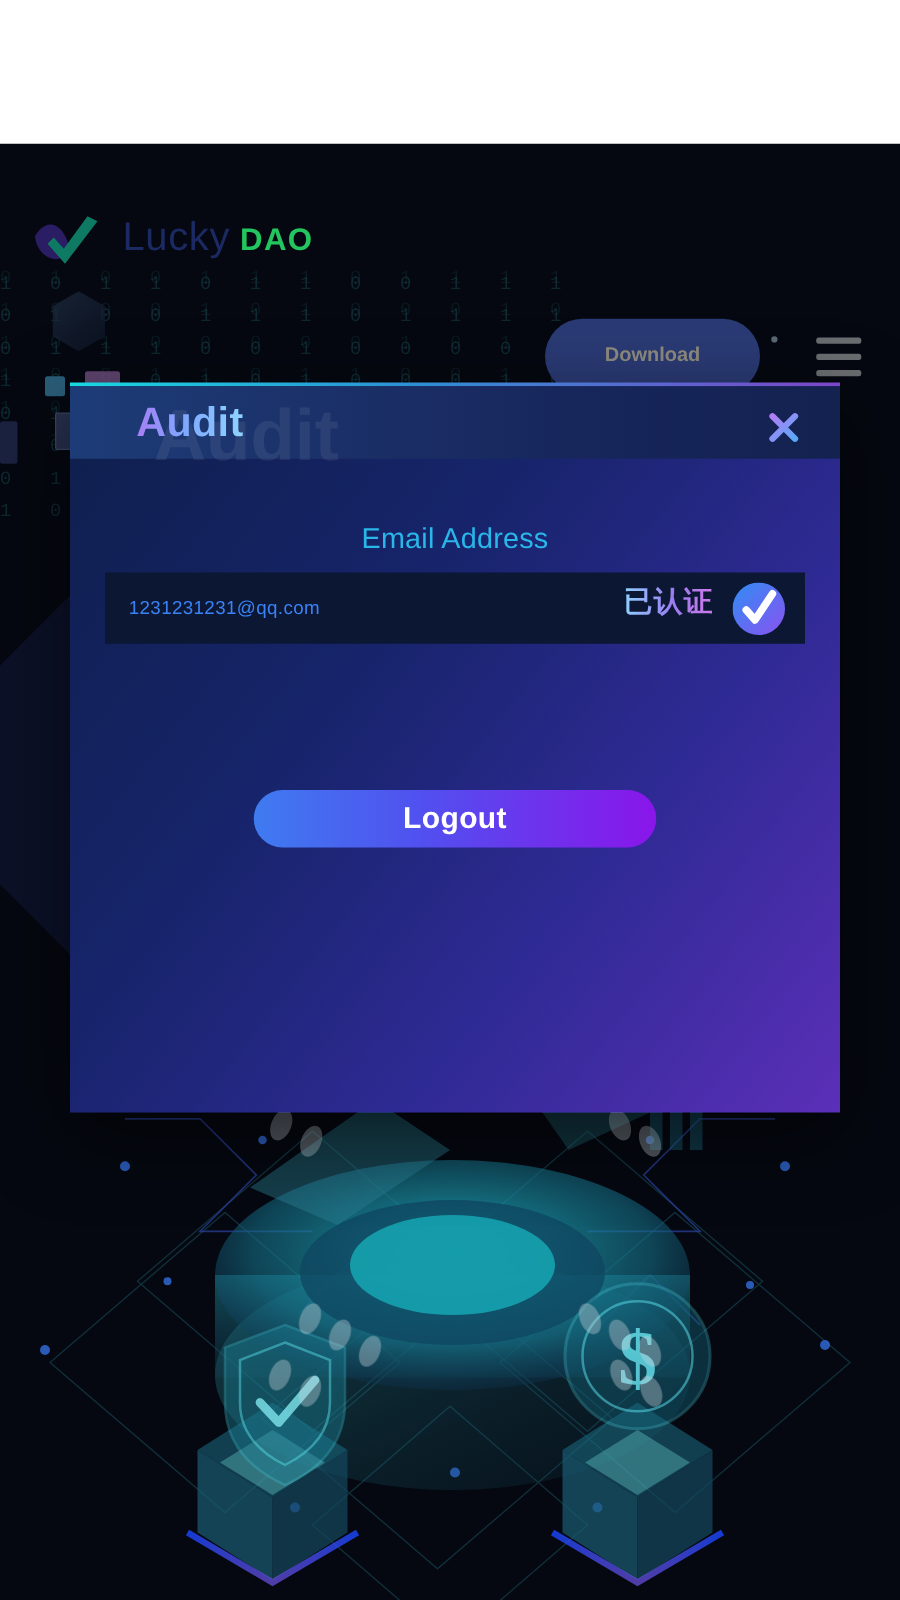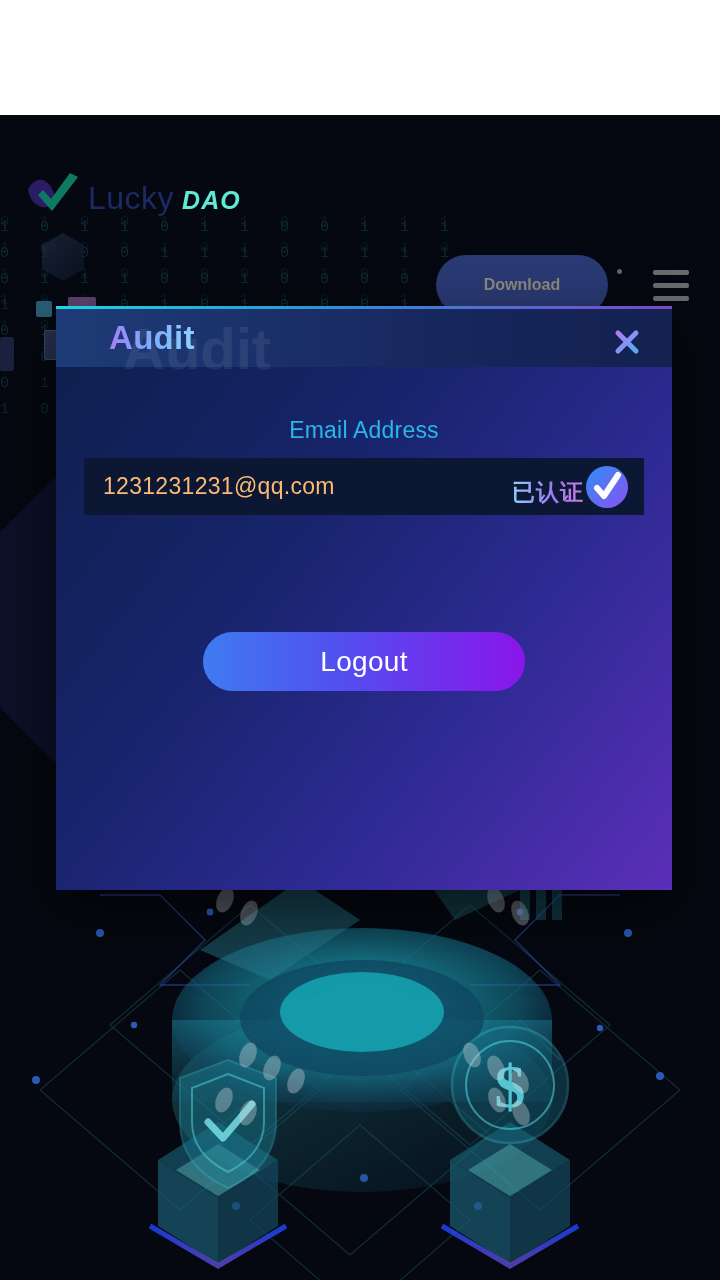--- a/index.html
+++ b/index.html
@@ -49,26 +49,26 @@
   .sq.d { left:0px;  top:222px; width:14px; height:34px; background:#1b2240; }
   .dot { position:absolute; border-radius:50%; }
   .dot.p1 { left:487px; top:180px; width:7px; height:7px; background:#7b4f96; }
   .dot.p2 { left:617px; top:154px; width:5px; height:5px; background:#6f7f8e; opacity:.8; }
 
   
   .appbar {
     position:absolute; left:0; top:0; width:720px; height:110px;
     display:flex; align-items:center; z-index:6;
   }
-  .brand { display:flex; align-items:flex-end; gap:4px; margin-left:26px;margin-top:48px; }
+  .brand { display:flex; align-items:flex-start; gap:14px; margin-left:26px;margin-top:48px; }
   .brand-mark { position:relative; width:58px; height:46px; }
   .brand-mark svg { display:block; width:58px; height:46px; }
   .brand-text { font-size:32px; letter-spacing:.5px; display:flex; align-items:baseline; gap:8px; }
   .brand-lucky { color:#1b2a63; font-weight:400; }
-  .brand-dao { color:#5eead4; font-weight:700; font-size:25px; letter-spacing:1px;font-style:italic; }
+  .brand-dao { color:#22c55e; font-weight:700; font-size:25px; letter-spacing:1px; }
   .download-btn {
     position:absolute; right:112px; top:140px;
     width:172px; height:60px; border-radius:30px;
     background:#2a3a74; border:none; color:#8d8a7e;
     font-family:"Liberation Sans", sans-serif;
     font-size:16px; font-weight:700; cursor:pointer;
     display:flex; align-items:center; justify-content:center;
   }
   .hamburger {
     position:absolute; right:27px; top:148px;
@@ -111,39 +111,39 @@
     cursor:pointer; display:flex; align-items:center; justify-content:center;
   }
   .modal-close svg { width:30px; height:30px; display:block; }
 
   .modal-body { padding:50px 28px 0 28px; }
   .field-label { color:#29b6e8; font-size:23px; margin-bottom:14px; letter-spacing:.2px;text-align:center; }
   .field-box {
     position:relative; height:57px; background:#0b1733;
     display:flex; align-items:center; padding:0 16px 0 19px;
   }
-  .field-value { color:#fdba74; font-size:23px; letter-spacing:.3px; flex:1; }
-  .verified { display:flex; align-items:flex-end; gap:2px; }
+  .field-value { color:#3b82f6; font-size:15px; letter-spacing:.3px; flex:1; }
+  .verified { display:flex; align-items:flex-start; gap:15px; }
   .verified-text {
     font-size:23px; font-weight:600; letter-spacing:1px;
     background:linear-gradient(90deg,#8fd0ff 0%,#9a7bf2 55%,#d07ae8 100%);
     -webkit-background-clip:text; background-clip:text; color:transparent;
   }
   .verified-badge { width:42px; height:42px; }
   .verified-badge svg { display:block; width:42px; height:42px; }
   .field-gap { height:47px; }
   .copy-btn { width:40px; height:40px; cursor:pointer; display:flex; align-items:center; justify-content:center; }
   .copy-btn svg { display:block; width:36px; height:36px; }
 
   .logout-row { display:flex; justify-content:center; margin-top:70px; }
   .logout-btn {
-    width:322px; height:59px; border:none; border-radius:30px; cursor:pointer;
+    width:322px; height:46px; border:none; border-radius:30px; cursor:pointer;
     background:linear-gradient(90deg,#3f7bf0 0%,#5150ef 42%,#8a15ea 100%);
     color:#ffffff; font-family:"Liberation Sans", sans-serif;
-    font-size:28px; font-weight:400; letter-spacing:.3px;
+    font-size:24px; font-weight:700; letter-spacing:.3px;
   }
 </style>
 </head>
 <body>
 
 <div id="stage">
 
   <div class="top-blank"></div>
 
   <div class="page">

